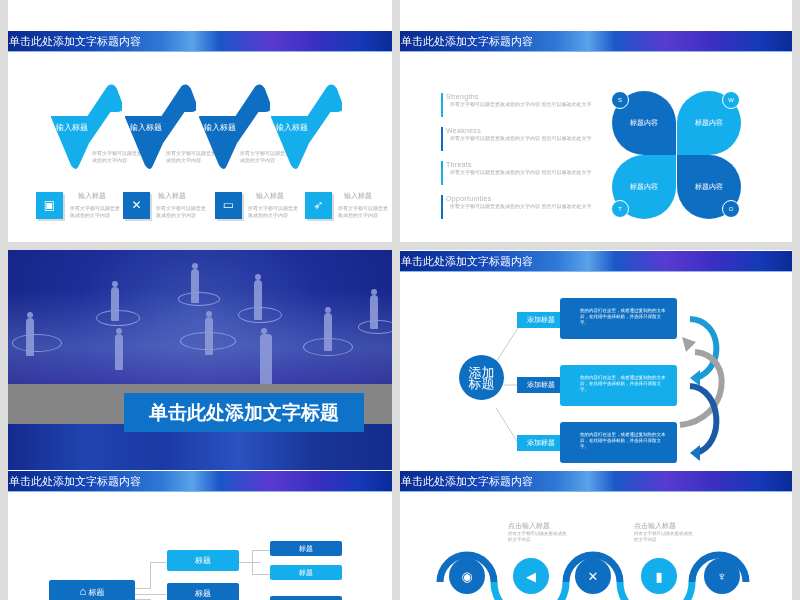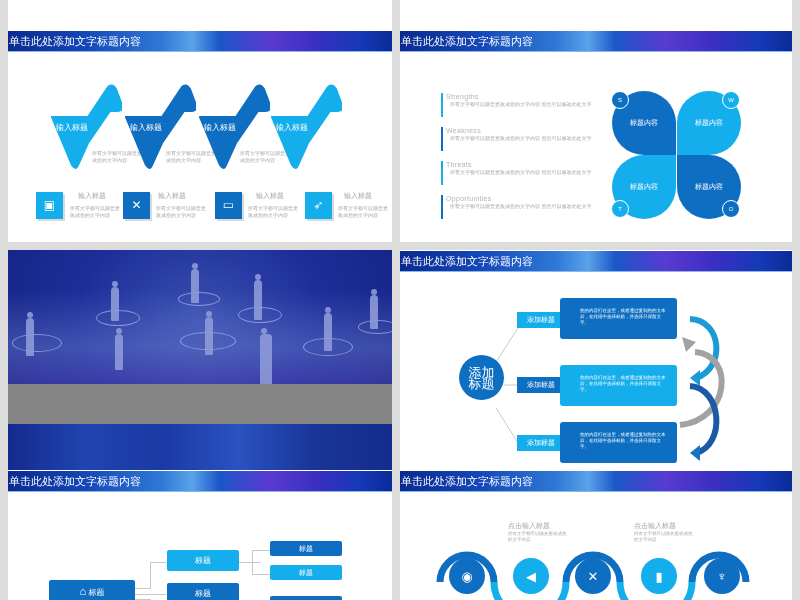--- a/index.html
+++ b/index.html
@@ -172,20 +172,21 @@
     <div class="person" style="left:103px; top:37px; height:34px;"></div>
     <div class="person" style="left:107px; top:84px; height:36px;"></div>
     <div class="person" style="left:183px; top:19px; height:34px;"></div>
     <div class="person" style="left:197px; top:67px; height:38px;"></div>
     <div class="person" style="left:246px; top:30px; height:40px;"></div>
     <div class="person" style="left:252px; top:84px; height:52px; width:12px;"></div>
     <div class="person" style="left:316px; top:63px; height:38px;"></div>
     <div class="person" style="left:362px; top:45px; height:34px;"></div>
     <div class="graybar"></div>
     <div class="beams"></div>
+    <div class="cover-title">单击此处添加文字标题</div>
   </div>
 
   <div class="slide" style="left:400px; top:250px; width:392px; height:220px;">
     <div class="hdr" style="top:1px;">单击此处添加文字标题内容</div>
 
     <svg width="392" height="220" style="position:absolute; left:0; top:0;">
       <line x1="96" y1="112" x2="118" y2="78" stroke="#c8c8c8" stroke-width="1"></line>
       <line x1="104" y1="135" x2="118" y2="135" stroke="#c8c8c8" stroke-width="1"></line>
       <line x1="96" y1="158" x2="118" y2="193" stroke="#c8c8c8" stroke-width="1"></line>
 

